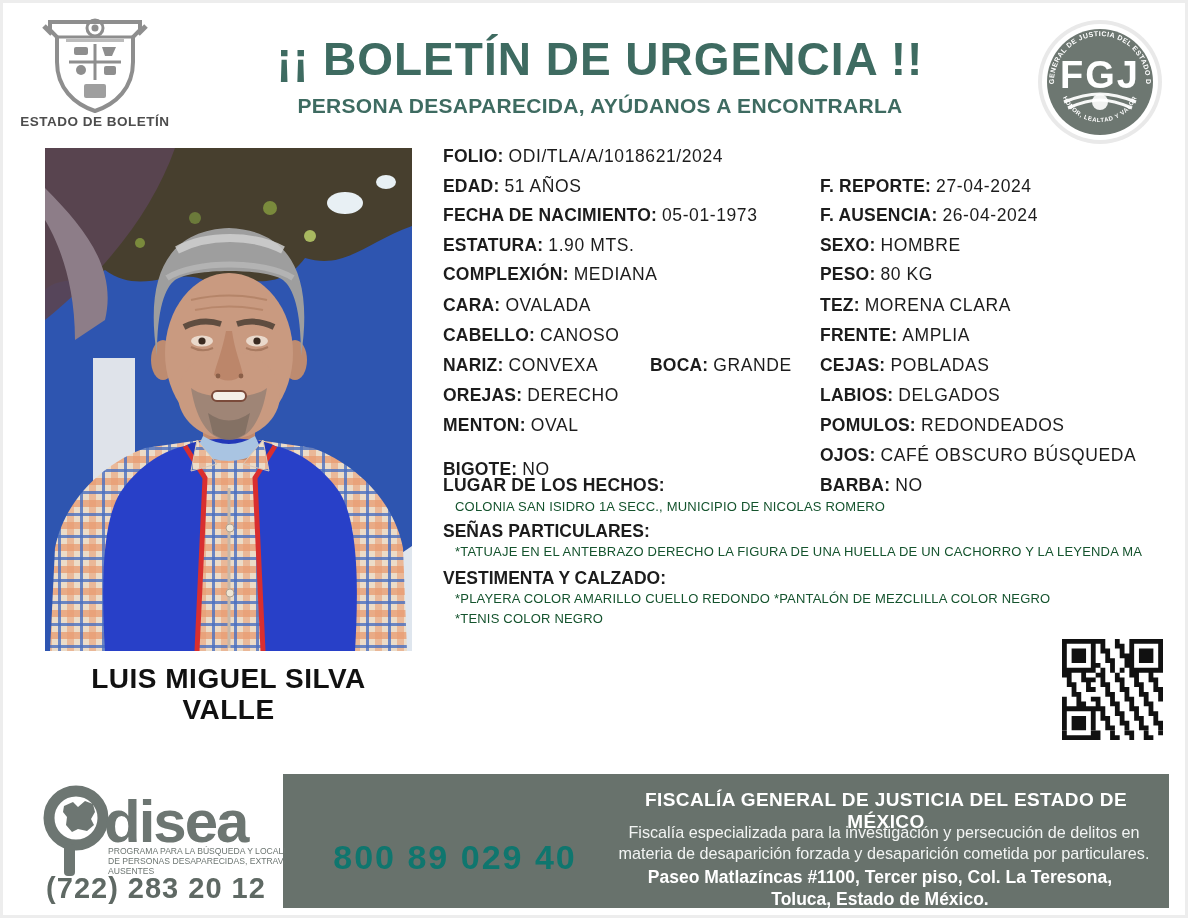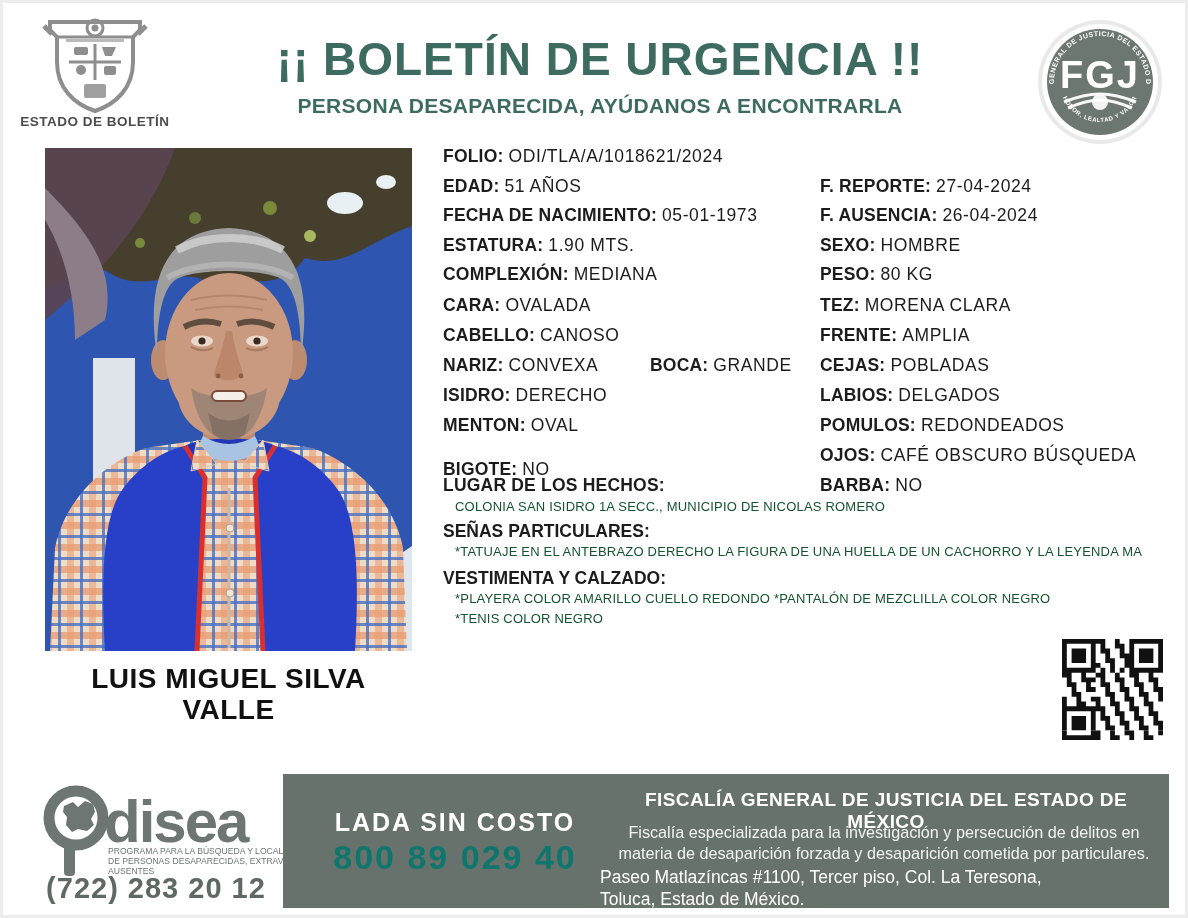--- a/index.html
+++ b/index.html
@@ -34,22 +34,22 @@
   
   .footer-box{position:absolute;left:283px;top:774px;width:886px;height:134px;background:#68726c;}
   .lada1{position:absolute;left:300px;top:808px;width:310px;text-align:center;color:#fff;
     font-size:25px;font-weight:bold;letter-spacing:2px;}
   .lada2{position:absolute;left:295px;top:838px;width:320px;text-align:center;color:#0f766e;
     font-size:34px;font-weight:bold;letter-spacing:2px;}
   .fisc-title{position:absolute;left:608px;top:789px;width:556px;text-align:center;color:#fff;
     font-size:19px;font-weight:bold;letter-spacing:.4px;}
   .fisc-desc{position:absolute;left:604px;top:822px;width:560px;text-align:center;color:#f2f4f3;
     font-size:16.2px;line-height:21px;}
-  .fisc-addr{position:absolute;left:600px;top:866px;width:560px;text-align:left;color:#fff;
-    font-size:17.5px;font-weight:normal;line-height:22px;}
+  .fisc-addr{position:absolute;left:600px;top:866px;width:560px;text-align:center;color:#fff;
+    font-size:17.5px;font-weight:bold;line-height:22px;}
   .odisea{position:absolute;left:40px;top:784px;width:246px;height:94px;}
   .phone{position:absolute;left:28px;top:872px;width:256px;text-align:center;color:#5f6964;
     font-size:29px;font-weight:bold;letter-spacing:1px;}
 </style>
 </head>
 <body>
 
 <div class="page">
 
   <svg class="arms" viewBox="0 0 118 102">
@@ -170,21 +170,21 @@
 
   <div class="frow lcol" style="top:146px"><b>FOLIO:</b><span>ODI/TLA/A/1018621/2024</span></div>
   <div class="frow lcol" style="top:176px"><b>EDAD:</b><span>51 AÑOS</span></div>
   <div class="frow lcol" style="top:205px"><b>FECHA DE NACIMIENTO:</b><span>05-01-1973</span></div>
   <div class="frow lcol" style="top:235px"><b>ESTATURA:</b><span>1.90 MTS.</span></div>
   <div class="frow lcol" style="top:264px"><b>COMPLEXIÓN:</b><span>MEDIANA</span></div>
   <div class="frow lcol" style="top:295px"><b>CARA:</b><span>OVALADA</span></div>
   <div class="frow lcol" style="top:325px"><b>CABELLO:</b><span>CANOSO</span></div>
   <div class="frow lcol" style="top:355px"><b>NARIZ:</b><span>CONVEXA</span></div>
   <div class="frow boca" style="top:355px"><b>BOCA:</b><span>GRANDE</span></div>
-  <div class="frow lcol" style="top:385px"><b>ISIDRO:</b><span>DERECHO</span></div>
+  <div class="frow lcol" style="top:385px"><b>OREJAS:</b><span>DERECHO</span></div>
   <div class="frow lcol" style="top:415px"><b>MENTON:</b><span>OVAL</span></div>
   <div class="frow lcol" style="top:459px"><b>BIGOTE:</b><span>NO</span></div>
   <div class="frow lcol" style="top:475px"><b>LUGAR DE LOS HECHOS:</b><span></span></div>
 
   <div class="frow rcol" style="top:176px"><b>F. REPORTE:</b><span>27-04-2024</span></div>
   <div class="frow rcol" style="top:205px"><b>F. AUSENCIA:</b><span>26-04-2024</span></div>
   <div class="frow rcol" style="top:235px"><b>SEXO:</b><span>HOMBRE</span></div>
   <div class="frow rcol" style="top:264px"><b>PESO:</b><span>80 KG</span></div>
   <div class="frow rcol" style="top:295px"><b>TEZ:</b><span>MORENA CLARA</span></div>
   <div class="frow rcol" style="top:325px"><b>FRENTE:</b><span>AMPLIA</span></div>
@@ -213,21 +213,20 @@
       <rect x="24" y="60" width="11" height="32" rx="4" fill="#6d7672"></rect>
       <path d="M24,22 l9,-4 5,5 7,-6 8,3 2,8 -4,7 3,6 -7,6 -9,-2 -6,3 -6,-7 1,-8 -4,-5 Z" fill="#6d7672"></path>
     </g>
     <text x="64" y="58" font-family="Liberation Sans, sans-serif" font-size="60" font-weight="bold" fill="#6d7672" letter-spacing="-2">disea</text>
     <text x="68" y="70" font-family="Liberation Sans, sans-serif" font-size="8.6" fill="#6d7672">PROGRAMA PARA LA BÚSQUEDA Y LOCALIZACIÓN</text>
     <text x="68" y="80" font-family="Liberation Sans, sans-serif" font-size="8.6" fill="#6d7672">DE PERSONAS DESAPARECIDAS, EXTRAVIADAS  O</text>
     <text x="68" y="90" font-family="Liberation Sans, sans-serif" font-size="8.6" fill="#6d7672">AUSENTES</text>
   </svg>
   <div class="phone">(722) 283 20 12</div>
 
-  <div class="lada1">LADA SIN COSTO</div>
   <div class="lada2">800 89 029 40</div>
 
   <div class="fisc-title">FISCALÍA GENERAL DE JUSTICIA DEL ESTADO DE MÉXICO</div>
   <div class="fisc-desc">
     <div>Fiscalía especializada para la investigación y persecución de delitos en</div>
     <div>materia de desaparición forzada y desaparición cometida por particulares.</div>
   </div>
   <div class="fisc-addr">
     <div>Paseo Matlazíncas #1100, Tercer piso, Col. La Teresona,</div>
     <div>Toluca, Estado de México.</div>

